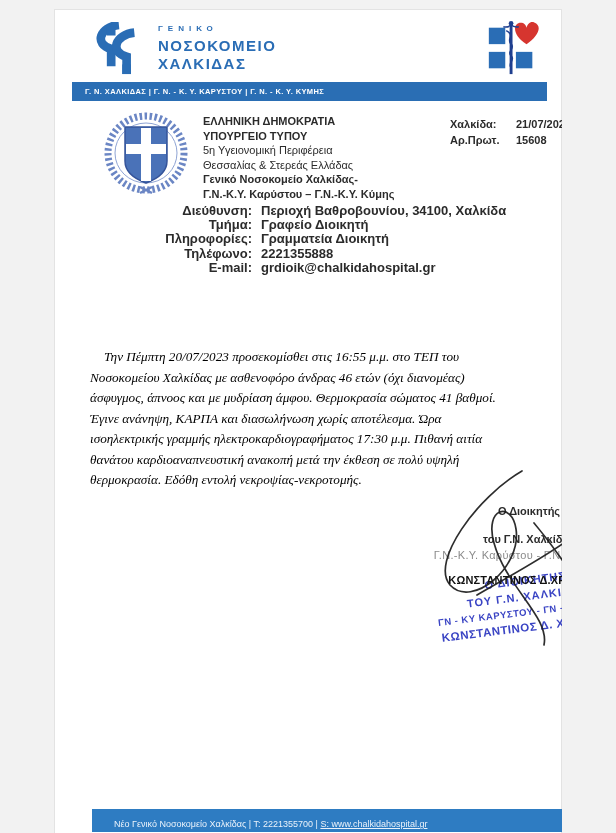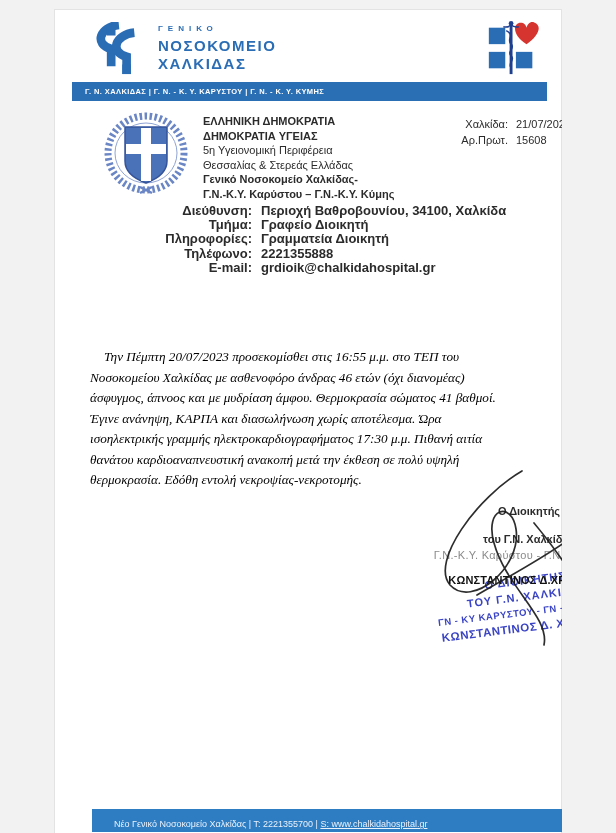--- a/index.html
+++ b/index.html
@@ -24,21 +24,21 @@
     position:absolute; left:18px; right:15px; top:73px; height:19px;
     background:#2a6eb4; color:#ffffff; font-size:7.5px; font-weight:bold;
     letter-spacing:0.4px; line-height:19px; padding-left:13px;
   }
 
   
   .emblem { position:absolute; left:49px; top:102px; }
   .ministry { position:absolute; left:149px; top:105px; font-size:11px; line-height:14.5px; color:#2b2b2b; }
   .ministry .b { font-weight:bold; }
 
-  .meta { position:absolute; left:396px; top:107px; font-size:11px; font-weight:normal; color:#2b2b2b; line-height:16px;text-align:right; }
+  .meta { position:absolute; left:396px; top:107px; font-size:11px; font-weight:bold; color:#2b2b2b; line-height:16px; }
   .meta-row { display:flex; }
   .meta-row .lbl { width:58px; }
   .meta-row .val { margin-left:8px; }
 
   .contact { position:absolute; left:40px; top:195px; font-size:13px; font-weight:bold; color:#2b2b2b; border-collapse:collapse; }
   .contact .lbl { text-align:right; width:158px; padding:0; line-height:14.2px; }
   .contact .val { padding-left:9px; line-height:14.2px; }
 
   
   .doc-title {
@@ -123,21 +123,21 @@
       <ellipse cx="43" cy="42" rx="31" ry="30" fill="none" stroke="#8fa4d4" stroke-width="1"></ellipse>
       <path d="M22,16 L64,16 L64,50 C64,62 54,68 43,72 C32,68 22,62 22,50 Z" fill="#4a72b8" stroke="#35549a" stroke-width="1.5"></path>
       <rect x="38" y="17" width="10" height="53" fill="#ffffff"></rect>
       <rect x="23" y="33" width="40" height="10" fill="#ffffff"></rect>
       <path d="M37,76 L49,82 M49,76 L37,82" stroke="#6b86c4" stroke-width="2.5"></path>
     </svg>
   </div>
 
   <div class="ministry">
     <div class="b">ΕΛΛΗΝΙΚΗ ΔΗΜΟΚΡΑΤΙΑ</div>
-    <div class="b">ΔΗΜΟΚΡΑΤΙΑ ΥΓΕΙΑΣ</div>
+    <div class="b">ΥΠΟΥΡΓΕΙΟ ΤΥΠΟΥ</div>
     <div>5η Υγειονομική Περιφέρεια</div>
     <div>Θεσσαλίας &amp; Στερεάς Ελλάδας</div>
     <div class="b">Γενικό Νοσοκομείο Χαλκίδας-</div>
     <div class="b">Γ.Ν.-Κ.Υ. Καρύστου – Γ.Ν.-Κ.Υ. Κύμης</div>
   </div>
 
   <div class="meta">
     <div class="meta-row">
       <span class="lbl">Χαλκίδα:</span>
       <span class="val">21/07/2023</span>

